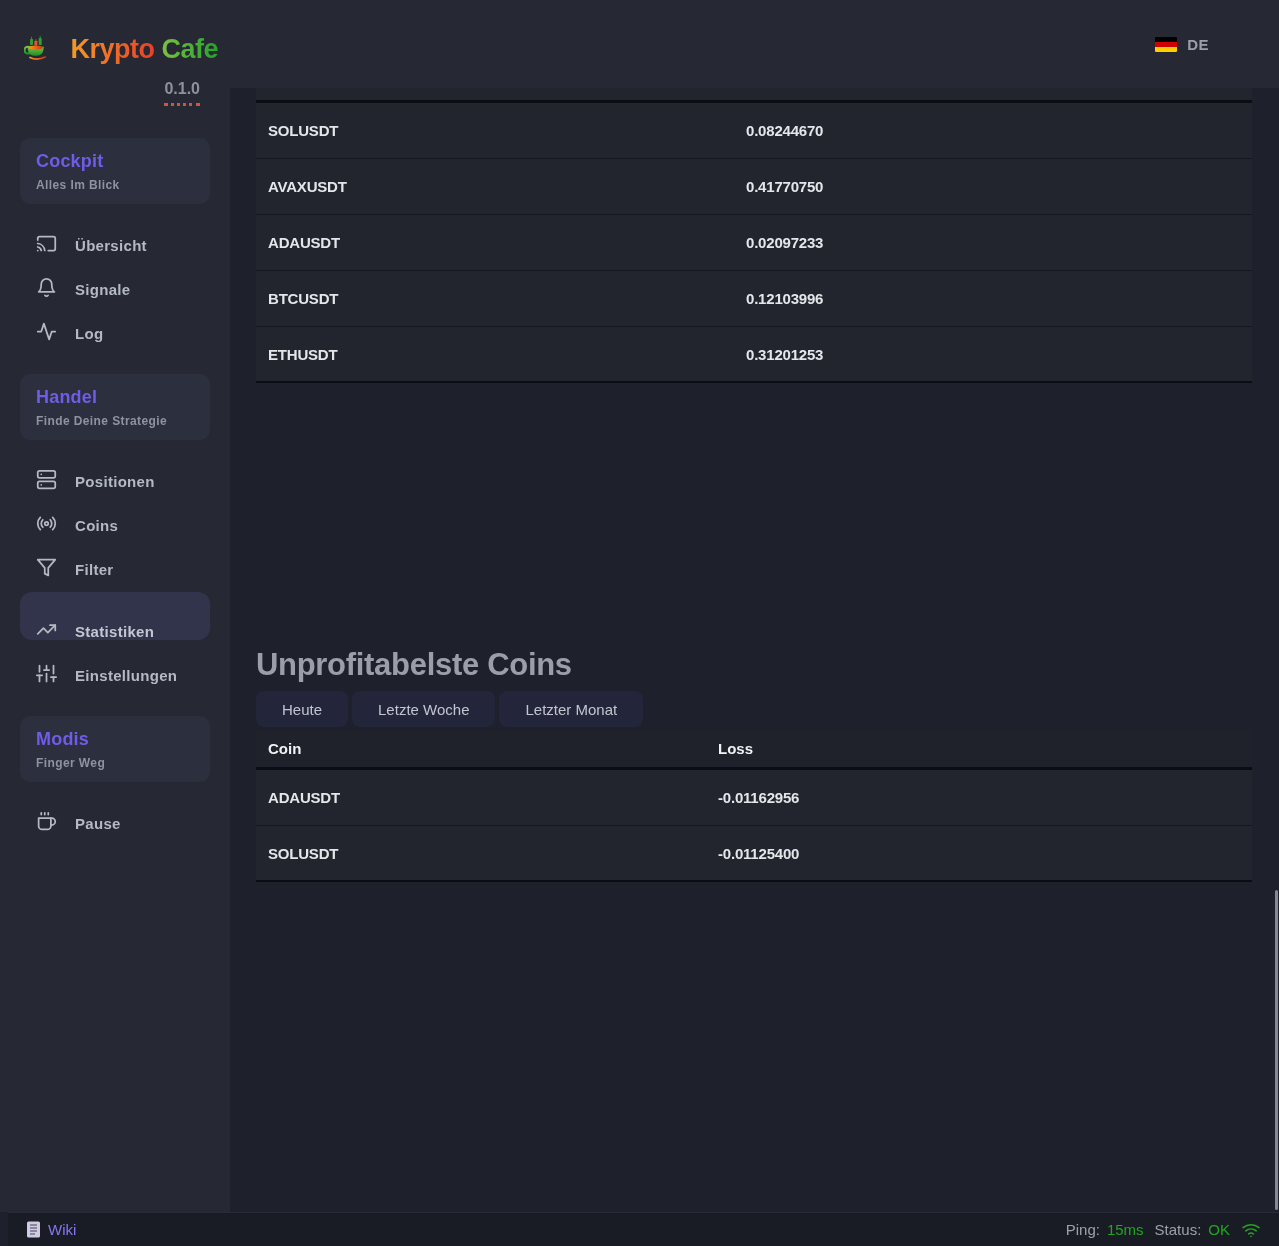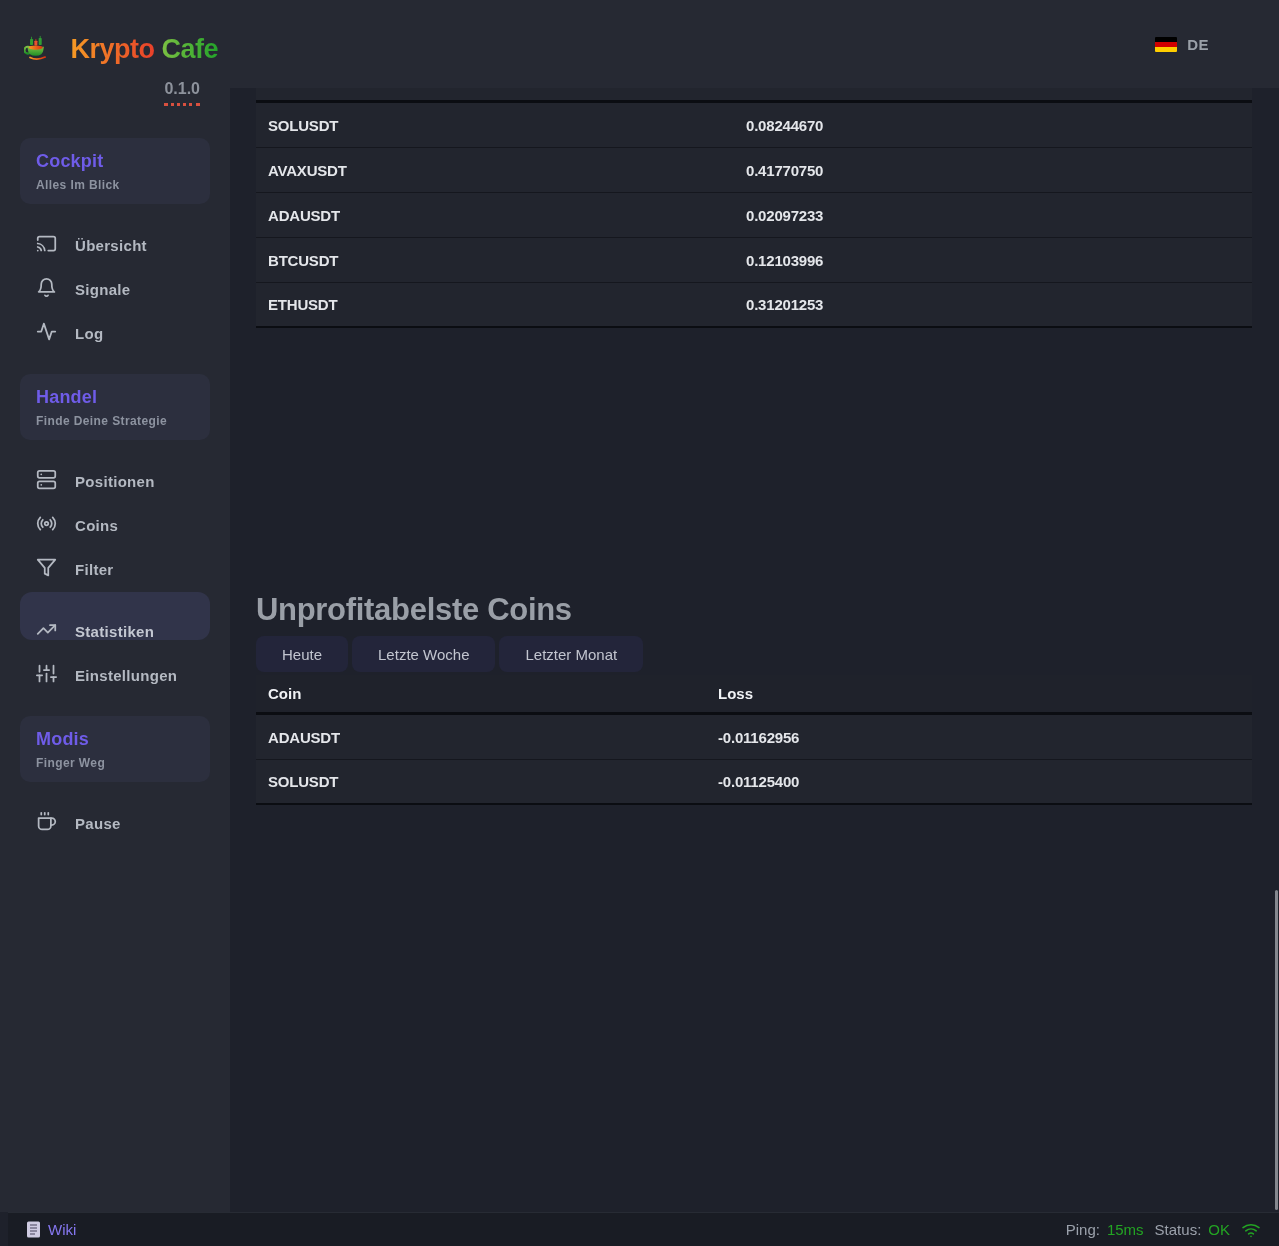--- a/index.html
+++ b/index.html
@@ -51,21 +51,21 @@
   .flag .f1 { background:#000000; } .flag .f2 { background:#d00000; } .flag .f3 { background:#ffce00; }
   .lang { font-size:15px; font-weight:700; color:#9aa0a8; letter-spacing:0.5px; }
   
   .content {
     position:absolute; left:230px; right:0; top:88px; bottom:34px;
     background:#1e212b; overflow:hidden;
   }
   .tbl { margin-left:26px; width:996px; }
   .tbl-header-sliver { height:15px; background:#22252e; border-bottom:3px solid #0b0d12; }
   .trow {
-    position:relative; height:45px; background:#22252e;
+    position:relative; height:56px; background:#22252e;
     border-bottom:1px solid #15171e;
     display:flex; align-items:center;
     font-size:15px; font-weight:700; color:#e4e6ea; letter-spacing:-0.2px;
   }
   .trow:last-child { border-bottom:2px solid #0b0d12; }
   .trow .c1 { padding-left:12px; }
   .trow .c2 { position:absolute; }
   .tbl-top .c2 { left:490px; }
   .tbl-bottom .c2 { left:462px; }
   .thead {

